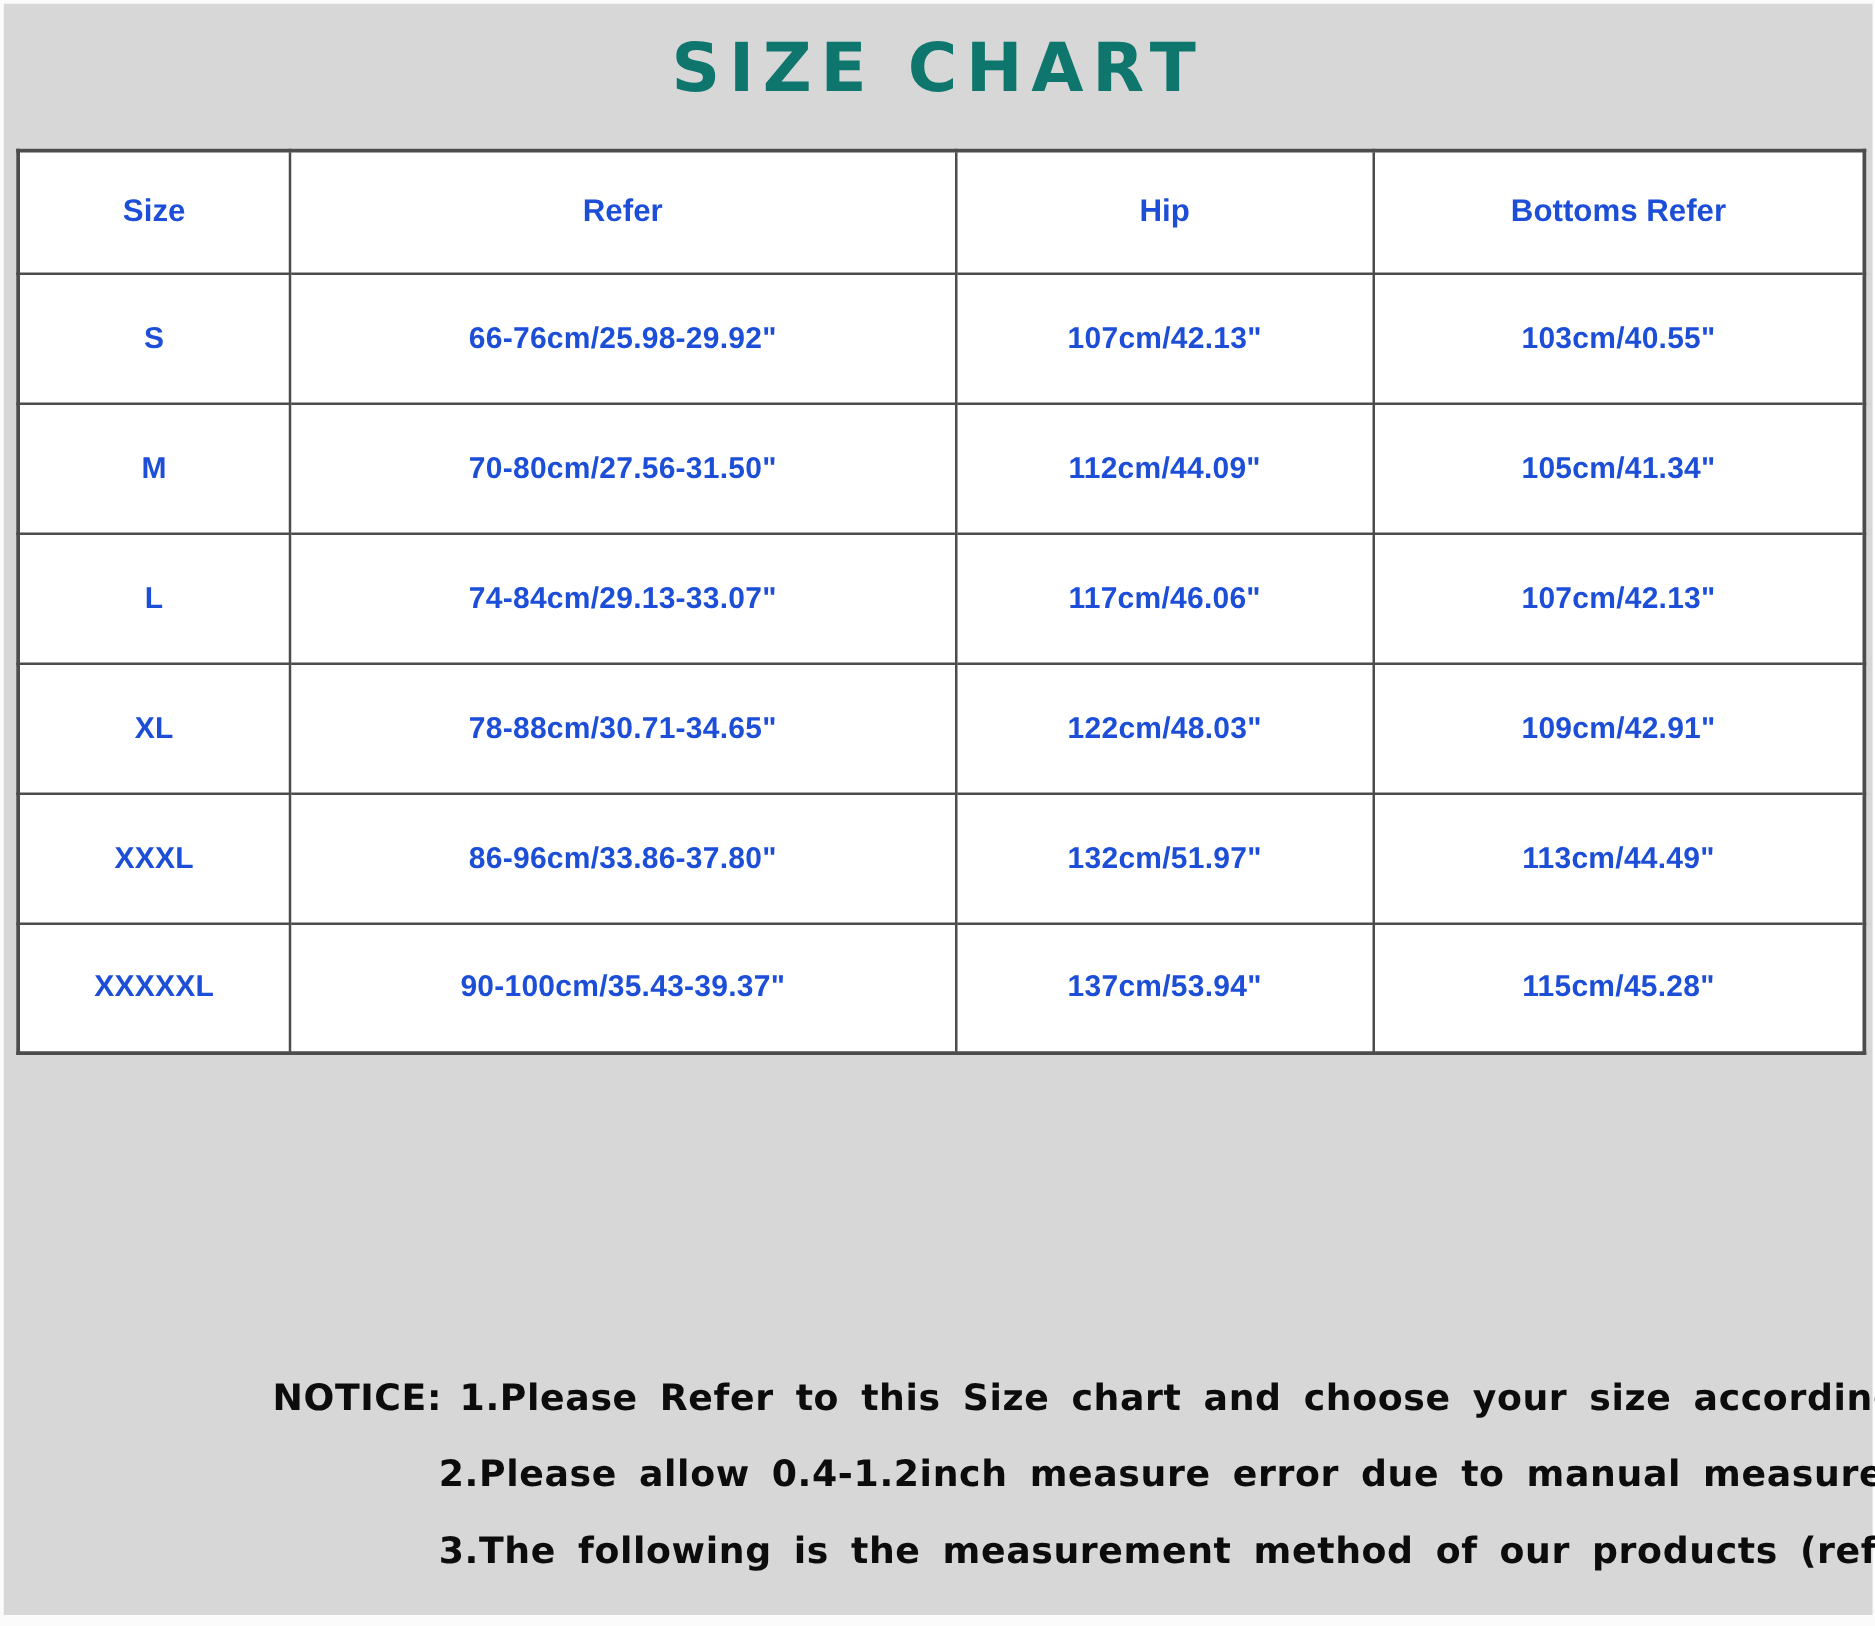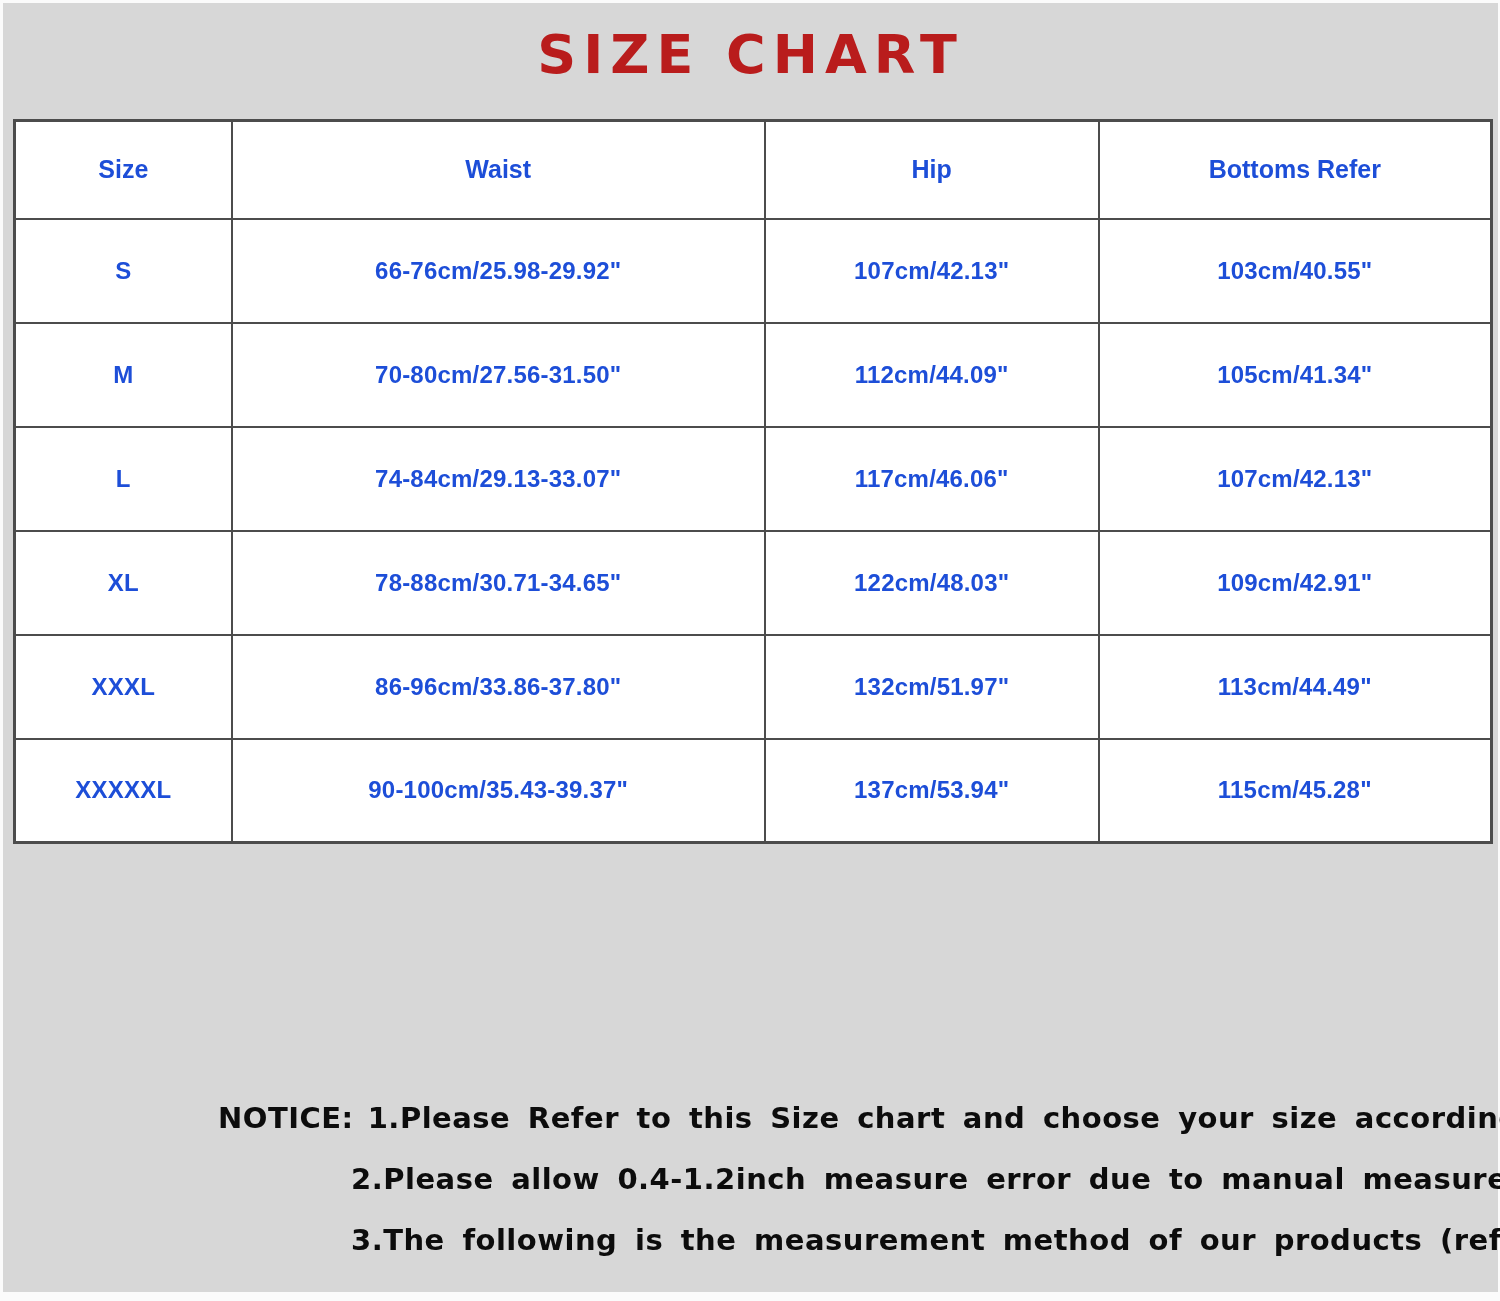--- a/index.html
+++ b/index.html
@@ -17,21 +17,21 @@
     background: #d7d7d7;
   }
   .title {
     position: absolute;
     left: 0; top: 20px;
     width: 100%;
     text-align: center;
     font-size: 54px;
     font-weight: bold;
     letter-spacing: 7px;
-    color: #b91c1c;
+    color: #0f766e;
     font-family: "DejaVu Sans", sans-serif;
   }
   table.size-table {
     position: absolute;
     left: 10px; top: 116px;
     width: 1480px;
     border-collapse: collapse;
     table-layout: fixed;
     background: #ffffff;
     border: 3px solid #4c4c4c;
@@ -83,21 +83,21 @@
   <table class="size-table">
     <colgroup>
       <col class="col-size">
       <col class="col-waist">
       <col class="col-hip">
       <col class="col-length">
     </colgroup>
     <thead>
       <tr>
         <th>Size</th>
-        <th>Waist</th>
+        <th>Refer</th>
         <th>Hip</th>
         <th>Bottoms Refer</th>
       </tr>
     </thead>
     <tbody id="size-table-body">
         <tr>
           <td>S</td>
           <td>66-76cm/25.98-29.92"</td>
           <td>107cm/42.13"</td>
           <td>103cm/40.55"</td>

